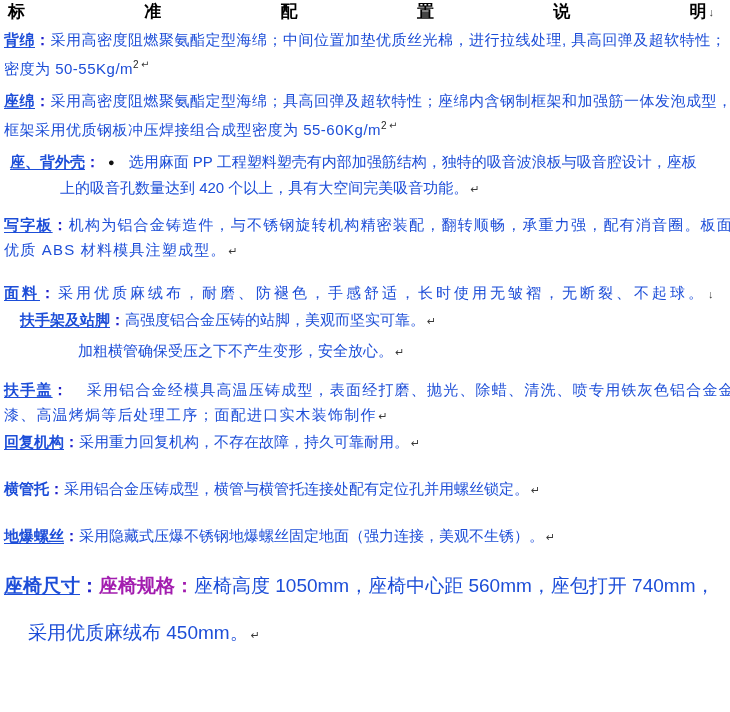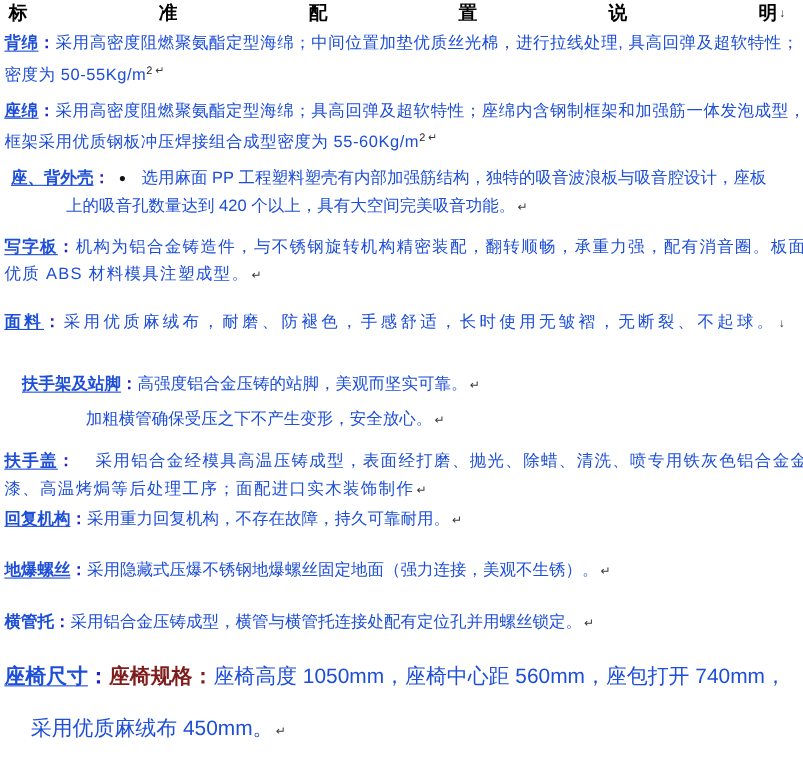--- a/index.html
+++ b/index.html
@@ -29,29 +29,29 @@
   .supgrp{font-size:10px;vertical-align:super;color:#1c1c1c;}
   .supgrp .mark{font-size:10px;vertical-align:0;}
   .bullet{font-size:11px;margin:0 14px 0 8px;vertical-align:1px;color:#111;}
   
   .p-back{margin-top:5px;letter-spacing:0.5px;}
   .p-seat{margin-top:7px;letter-spacing:0.5px;}
   .p-shell{margin-top:7px;padding-left:6px;}
   .p-shell .cont{padding-left:50px;}
   .p-board{margin-top:10px;letter-spacing:1.2px;}
   .p-fabric{margin-top:16px;letter-spacing:3px;}
-  .p-armframe{margin-top:30px;padding-left:16px;}
+  .p-armframe{padding-left:16px;}
   .p-armframe .cont{padding-left:58px;margin-top:5px;font-family:Liberation Serif, serif;}
   .p-armcover{margin-top:12px;letter-spacing:1.2px;}
   .gap-after-colon{display:inline-block;width:18px;}
   .p-return{}
   .p-anchor{margin-top:20px;}
   .p-tube{margin-top:20px;}
   .p-dim{margin-top:22px;font-size:19px;line-height:27px;}
-  .p-dim .sub{font-weight:bold;color:#7f1d1d;}
+  .p-dim .sub{font-weight:bold;color:#a21caf;}
   .p-dim .cont{padding-left:24px;margin-top:20px;}
 </style>
 </head>
 <body>
 
 <div class="doc">
 
   <div class="title-row">
     <span>标</span>
     <span>准</span>
@@ -95,26 +95,26 @@
 
   <div class="para p-armcover">
     <div><span class="hd">扶手盖</span><span class="colon">：</span><span class="gap-after-colon"></span><span class="body-txt">采用铝合金经模具高温压铸成型，表面经打磨、抛光、除蜡、清洗、喷专用铁灰色铝合金金属</span></div>
     <div><span class="body-txt">漆、高温烤焗等后处理工序；面配进口实木装饰制作</span><span class="mark">↵</span></div>
   </div>
 
   <div class="para p-return">
     <div><span class="hd">回复机构</span><span class="colon">：</span><span class="body-txt">采用重力回复机构，不存在故障，持久可靠耐用。</span><span class="mark">↵</span></div>
   </div>
 
+  <div class="para p-tube">
+    <div><span class="hd nounder">横管托</span><span class="colon">：</span><span class="body-txt">采用铝合金压铸成型，横管与横管托连接处配有定位孔并用螺丝锁定。</span><span class="mark">↵</span></div>
+  </div>
+
   <div class="para p-anchor">
     <div><span class="hd">地爆螺丝</span><span class="colon">：</span><span class="body-txt">采用隐藏式压爆不锈钢地爆螺丝固定地面（强力连接，美观不生锈）。</span><span class="mark">↵</span></div>
-  </div>
-
-  <div class="para p-tube">
-    <div><span class="hd nounder">横管托</span><span class="colon">：</span><span class="body-txt">采用铝合金压铸成型，横管与横管托连接处配有定位孔并用螺丝锁定。</span><span class="mark">↵</span></div>
   </div>
 
   <div class="para p-dim">
     <div><span class="hd">座椅尺寸</span><span class="colon">：</span><span class="sub">座椅规格：</span><span class="body-txt">座椅高度 1050mm，座椅中心距 560mm，座包打开 740mm，</span></div>
     <div class="cont"><span class="body-txt">采用优质麻绒布 450mm。</span><span class="mark">↵</span></div>
   </div>
 
 </div>
 
 </body></html>

